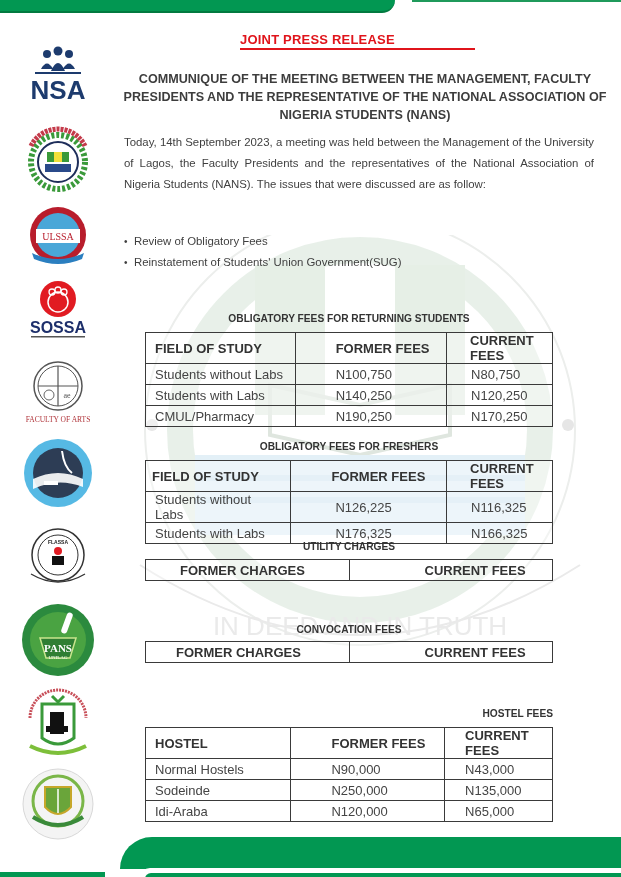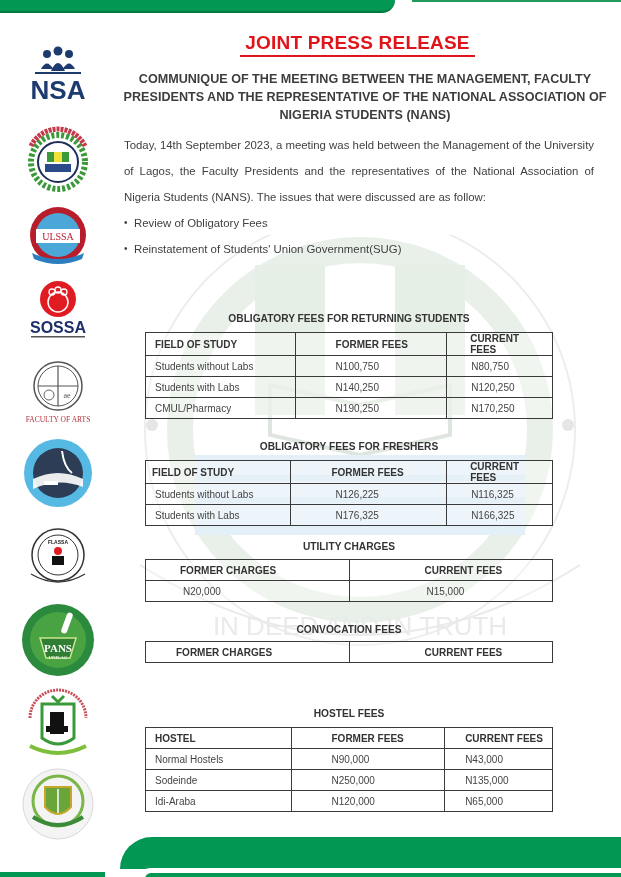--- a/index.html
+++ b/index.html
@@ -19,32 +19,32 @@
 
   
   .watermark { position: absolute; left: 120px; top: 235px; width: 480px; height: 430px; pointer-events: none; }
 
   
   .logos { position: absolute; left: 18px; top: 44px; width: 80px; }
   .logo { position: absolute; left: 0; width: 80px; display: flex; align-items: center; justify-content: center; flex-direction: column; text-decoration: underline; }
   .logo svg { display: block; }
 
   
-  .title { position: absolute; left: 240px; top: 32px; width: 235px; text-align: center; font-weight: bold; font-size: 19px; color: #e0141b; letter-spacing: 0.2px; border-bottom: 2px solid #e0141b; padding-bottom: 1px; }
+  .title { position: absolute; left: 240px; top: 32px; width: 235px; text-align: left; font-weight: bold; font-size: 13px; color: #e0141b; letter-spacing: 0.2px; border-bottom: 2px solid #e0141b; padding-bottom: 1px; }
   .subtitle { position: absolute; left: 120px; top: 70px; width: 490px; text-align: center; font-weight: bold; font-size: 12.6px; line-height: 18px; color: #3d3d3d; }
 
   
-  .intro { position: absolute; left: 124px; top: 132px; width: 470px; font-size: 11.4px; line-height: 26px; color: #3f3f3f; text-align: justify; }
-  .bullets { list-style: none; }
+  .intro { position: absolute; left: 124px; top: 132px; width: 470px; font-size: 11.4px; line-height: 21px; color: #3f3f3f; text-align: justify; }
+  .bullets { list-style: none; margin-top: 36px; }
   .bullets li { padding-left: 10px; position: relative; }
   .bullets li::before { content: "•"; position: absolute; left: 0; top: 0; font-size: 10px; }
 
   
   .section-title { position: absolute; left: 145px; width: 408px; text-align: center; font-weight: bold; font-size: 10.2px; color: #333; }
-  table.fees { position: absolute; left: 145px; width: 408px; border-collapse: collapse; font-size: 10px; color: #444; background: rgba(255,255,255,0.35); }
+  table.fees { position: absolute; left: 145px; width: 408px; border-collapse: collapse; font-size: 13px; color: #444; background: rgba(255,255,255,0.35); }
   table.fees th, table.fees td { border: 1.3px solid #3a3a3a; height: 21px; padding: 0 9px; text-align: left; font-weight: normal; }
   table.fees th { font-weight: bold; color: #333; }
   .c2 th:nth-child(1), .c2 td:nth-child(1) { width: 50%; }
 </style>
 </head>
 <body>
 
 <div class="top-band"></div>
 <div class="top-line"></div>
 
@@ -237,42 +237,38 @@
 <table class="fees c2" style="top:559px;">
   <colgroup>
       <col style="width:202px">
       <col style="width:206px">
     </colgroup>
   <tbody>
       <tr>
     <th style="padding-left:34px">FORMER CHARGES</th>
     <th style="padding-left:75px">CURRENT FEES</th>
   </tr>
-  <tr>
-    <td style="padding-left:37px">N20,000</td>
-    <td style="padding-left:77px">N15,000</td>
-  </tr>
 </tbody>
   </table>
 
 <div class="section-title" style="top:624px;">CONVOCATION FEES</div>
 <table class="fees c2" style="top:641px;">
   <colgroup>
       <col style="width:202px">
       <col style="width:206px">
     </colgroup>
   <tbody>
       <tr>
     <th style="padding-left:30px">FORMER CHARGES</th>
     <th style="padding-left:75px">CURRENT FEES</th>
   </tr>
 </tbody>
   </table>
 
-<div class="section-title" style="top:708px;">HOSTEL FEES</div>
+<div class="section-title" style="top:708px;text-align:right;">HOSTEL FEES</div>
 <table class="fees" style="top:727px;">
   <colgroup>
       <col style="width:146px">
       <col style="width:154px">
       <col style="width:108px">
     </colgroup>
   <tbody>
       <tr>
     <th>HOSTEL</th>
     <th style="padding-left:40px">FORMER FEES</th>

